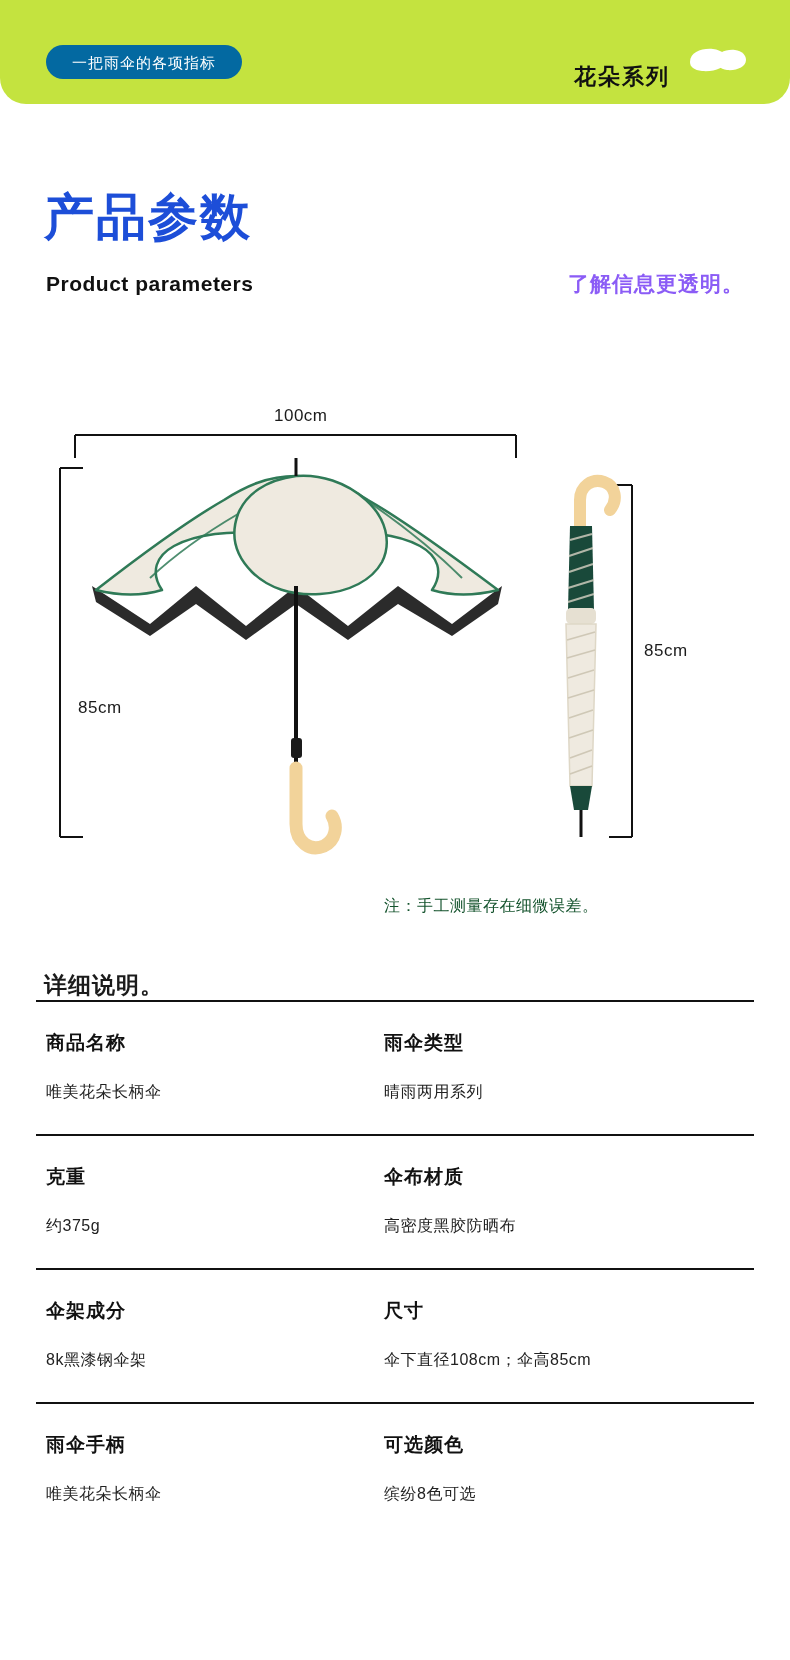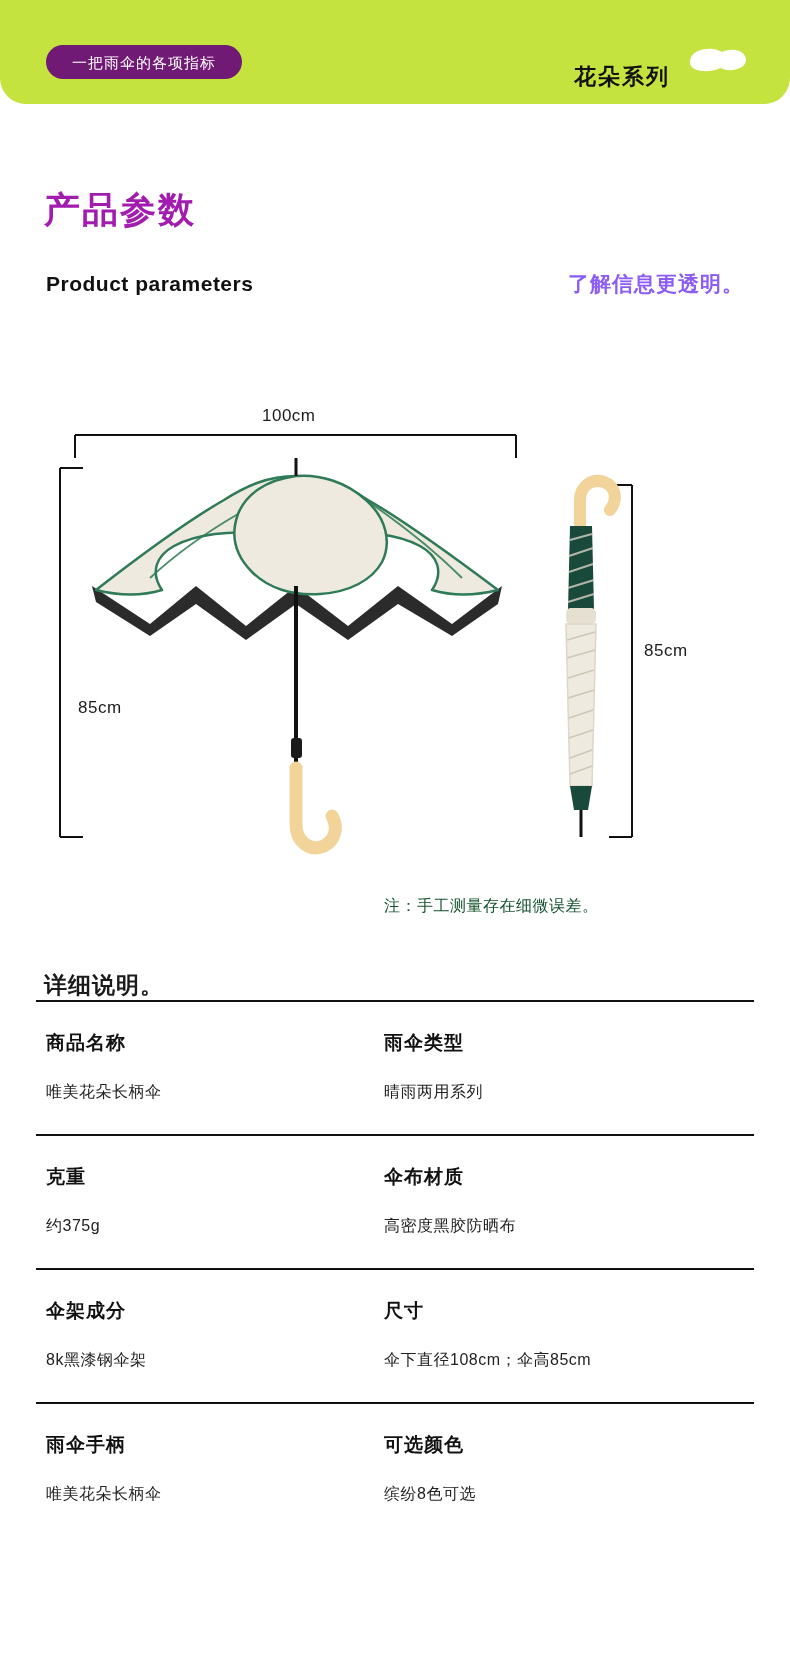--- a/index.html
+++ b/index.html
@@ -22,21 +22,21 @@
     height: 104px;
     background: #c4e33f;
     border-bottom-left-radius: 26px;
     border-bottom-right-radius: 26px;
   }
   .banner-pill {
     position: absolute;
     left: 46px; top: 45px;
     height: 34px;
     padding: 0 26px;
-    background: #701a75;
+    background: #0369a1;
     border-radius: 17px;
     display: flex;
     align-items: center;
     justify-content: center;
   }
   .banner-pill span {
     color: #ffffff;
     font-size: 15px;
     letter-spacing: 1px;
     line-height: 1;
@@ -53,25 +53,25 @@
   .banner-mark {
     position: absolute;
     right: 42px; top: 46px;
     width: 62px; height: 28px;
   }
 
   
   .title-zh {
     position: absolute;
     left: 44px; top: 192px;
-    font-size: 36px;
+    font-size: 50px;
     font-weight: bold;
     letter-spacing: 2px;
     line-height: 1;
-    color: #a21caf;
+    color: #1d4ed8;
   }
   .title-en {
     position: absolute;
     left: 46px; top: 272px;
     font-size: 21px;
     font-weight: bold;
     letter-spacing: 0.5px;
     color: #111111;
   }
   .title-note {
@@ -85,21 +85,21 @@
 
   
   .diagram { position: absolute; left: 0; top: 390px; width: 790px; height: 500px; }
 
   .dim-label {
     position: absolute;
     font-size: 17px;
     color: #1b1b1b;
     letter-spacing: 0.5px;
   }
-  .label-width  { left: 262px; top: 406px; }
+  .label-width  { left: 274px; top: 406px; }
   .label-h-left { left: 78px;  top: 698px; }
   .label-h-right{ left: 644px; top: 641px; }
 
   
   .measure-svg { position: absolute; left: 0; top: 0; }
 
   
   .details-head {
     position: absolute;
     left: 44px; top: 942px;

